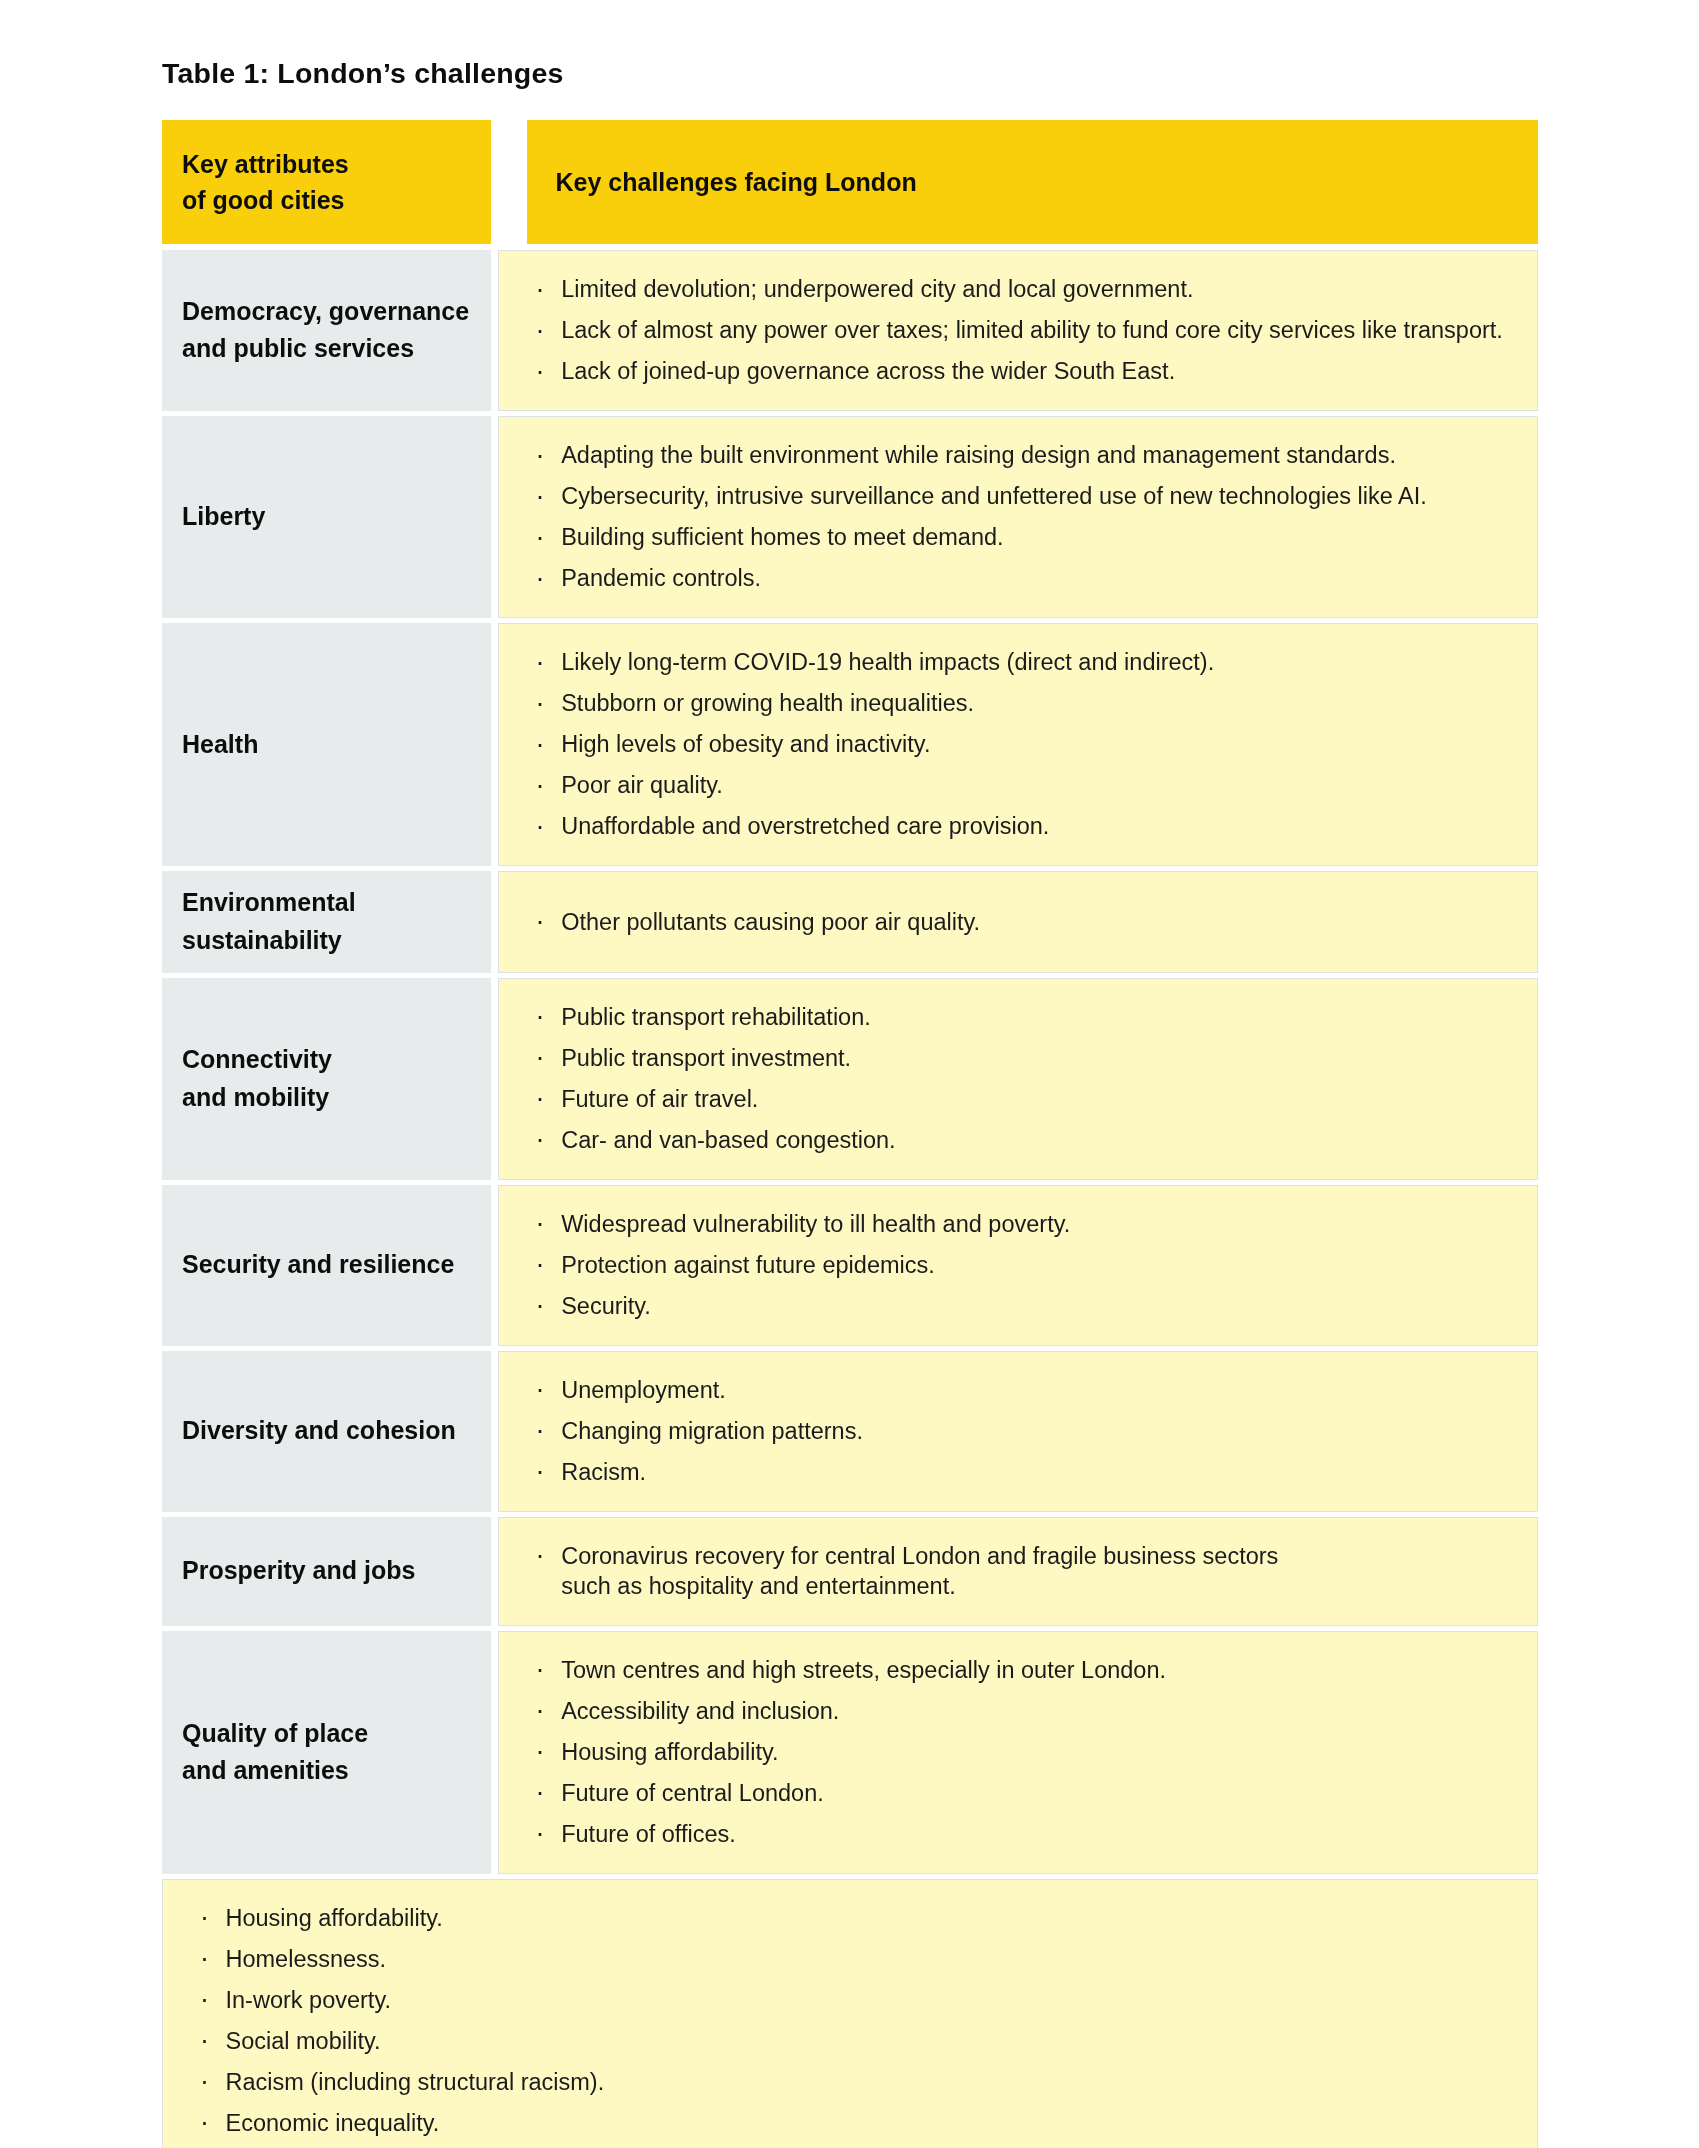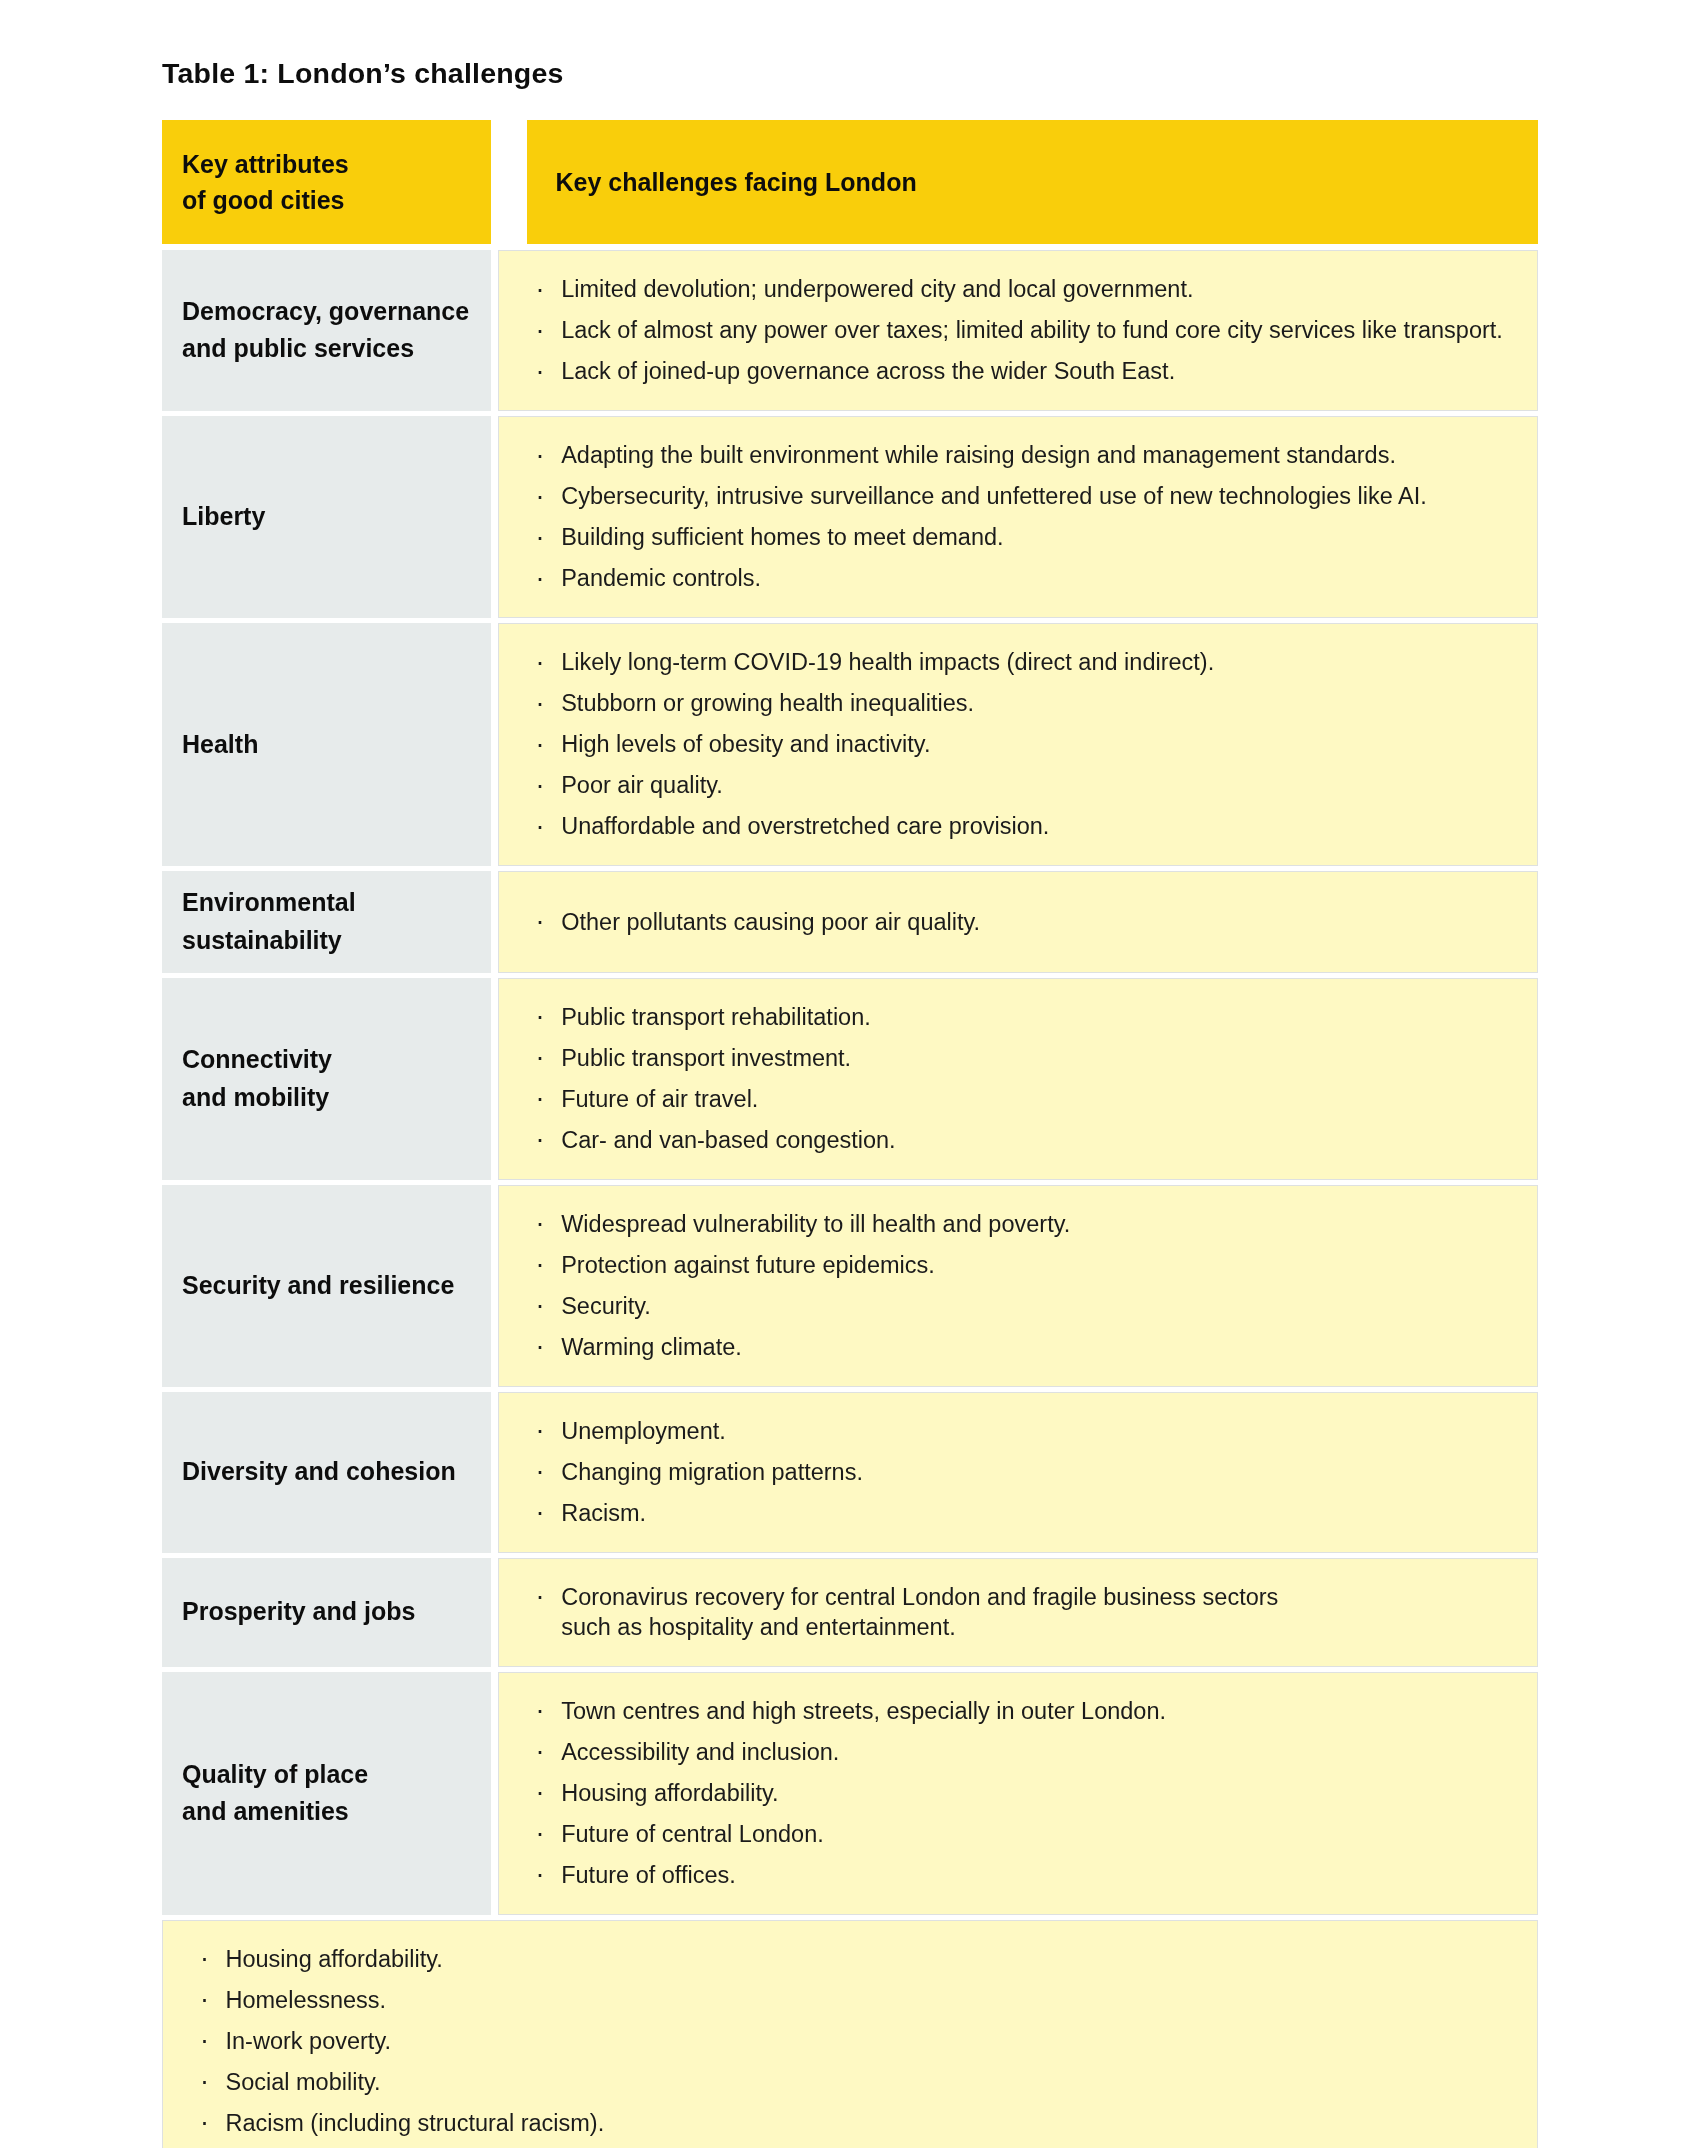--- a/index.html
+++ b/index.html
@@ -192,21 +192,20 @@
         </div>
         <div class="row body">
           <div class="cell left">
             <span>Security and resilience</span>
           </div>
           <div class="cell right">
             <ul class="challenges">
               <li><span>Widespread vulnerability to ill health and poverty.</span></li>
               <li><span>Protection against future epidemics.</span></li>
               <li><span>Security.</span></li>
-              <li><span>Warming climate.</span></li>
             </ul>
           </div>
         </div>
         <div class="row body">
           <div class="cell left">
             <span>Diversity and cohesion</span>
           </div>
           <div class="cell right">
             <ul class="challenges">
               <li><span>Unemployment.</span></li>

